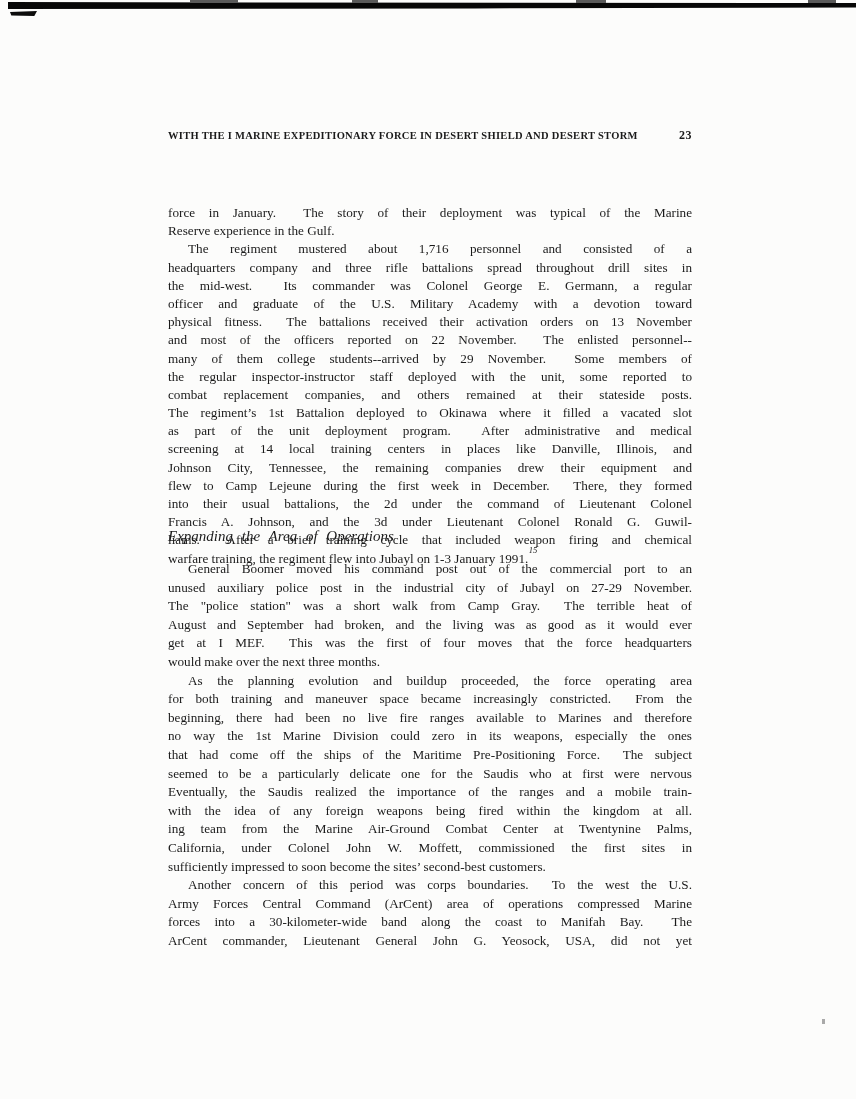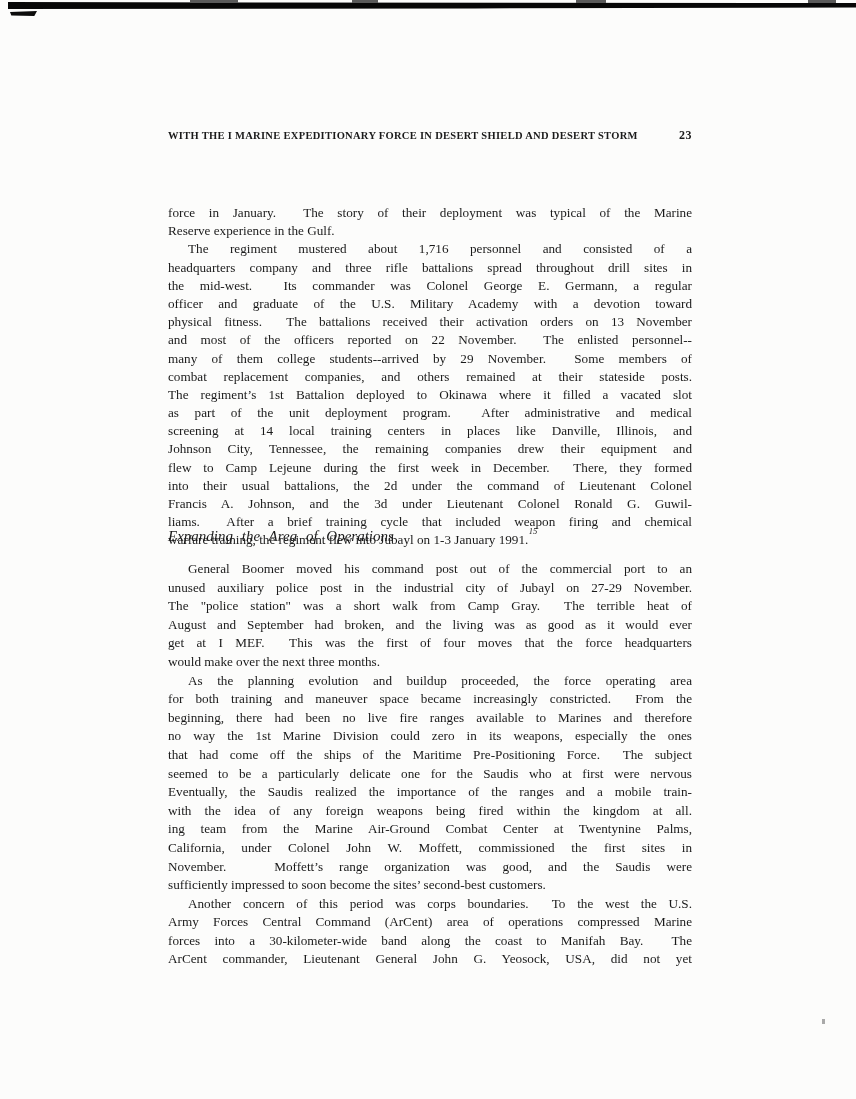--- a/index.html
+++ b/index.html
@@ -93,20 +93,21 @@
   <div class="text-block" id="section-1">
       <div class="ln">force in January.  The story of their deployment was typical of the Marine</div>
       <div class="ln last">Reserve experience in the Gulf.</div>
       <div class="ln indent">The regiment mustered about 1,716 personnel and consisted of a</div>
       <div class="ln">headquarters company and three rifle battalions spread throughout drill sites in</div>
       <div class="ln">the mid-west.  Its commander was Colonel George E. Germann, a regular</div>
       <div class="ln">officer and graduate of the U.S. Military Academy with a devotion toward</div>
       <div class="ln">physical fitness.  The battalions received their activation orders on 13 November</div>
       <div class="ln">and most of the officers reported on 22 November.  The enlisted personnel--</div>
       <div class="ln">many of them college students--arrived by 29 November.  Some members of</div>
+      <div class="ln">the regular inspector-instructor staff deployed with the unit, some reported to</div>
       <div class="ln">combat replacement companies, and others remained at their stateside posts.</div>
       <div class="ln">The regiment’s 1st Battalion deployed to Okinawa where it filled a vacated slot</div>
       <div class="ln">as part of the unit deployment program.  After administrative and medical</div>
       <div class="ln">screening at 14 local training centers in places like Danville, Illinois, and</div>
       <div class="ln">Johnson City, Tennessee, the remaining companies drew their equipment and</div>
       <div class="ln">flew to Camp Lejeune during the first week in December.  There, they formed</div>
       <div class="ln">into their usual battalions, the 2d under the command of Lieutenant Colonel</div>
       <div class="ln">Francis A. Johnson, and the 3d under Lieutenant Colonel Ronald G. Guwil-</div>
       <div class="ln">liams.  After a brief training cycle that included weapon firing and chemical</div>
       <div class="ln last">warfare training, the regiment flew into Jubayl on 1-3 January 1991.<sup>15</sup></div>
@@ -124,21 +125,20 @@
       <div class="ln indent">As the planning evolution and buildup proceeded, the force operating area</div>
       <div class="ln">for both training and maneuver space became increasingly constricted.  From the</div>
       <div class="ln">beginning, there had been no live fire ranges available to Marines and therefore</div>
       <div class="ln">no way the 1st Marine Division could zero in its weapons, especially the ones</div>
       <div class="ln">that had come off the ships of the Maritime Pre-Positioning Force.  The subject</div>
       <div class="ln">seemed to be a particularly delicate one for the Saudis who at first were nervous</div>
       <div class="ln">Eventually, the Saudis realized the importance of the ranges and a mobile train-</div>
       <div class="ln">with the idea of any foreign weapons being fired within the kingdom at all.</div>
       <div class="ln">ing team from the Marine Air-Ground Combat Center at Twentynine Palms,</div>
       <div class="ln">California, under Colonel John W. Moffett, commissioned the first sites in</div>
-      <div class="ln">November.   Moffett’s range organization was good, and the Saudis were</div>
       <div class="ln last">sufficiently impressed to soon become the sites’ second-best customers.</div>
       <div class="ln indent">Another concern of this period was corps boundaries.  To the west the U.S.</div>
       <div class="ln">Army Forces Central Command (ArCent) area of operations compressed Marine</div>
       <div class="ln">forces into a 30-kilometer-wide band along the coast to Manifah Bay.  The</div>
       <div class="ln">ArCent commander, Lieutenant General John G. Yeosock, USA, did not yet</div>
     </div>
 
 </div>
 
 </body></html>

